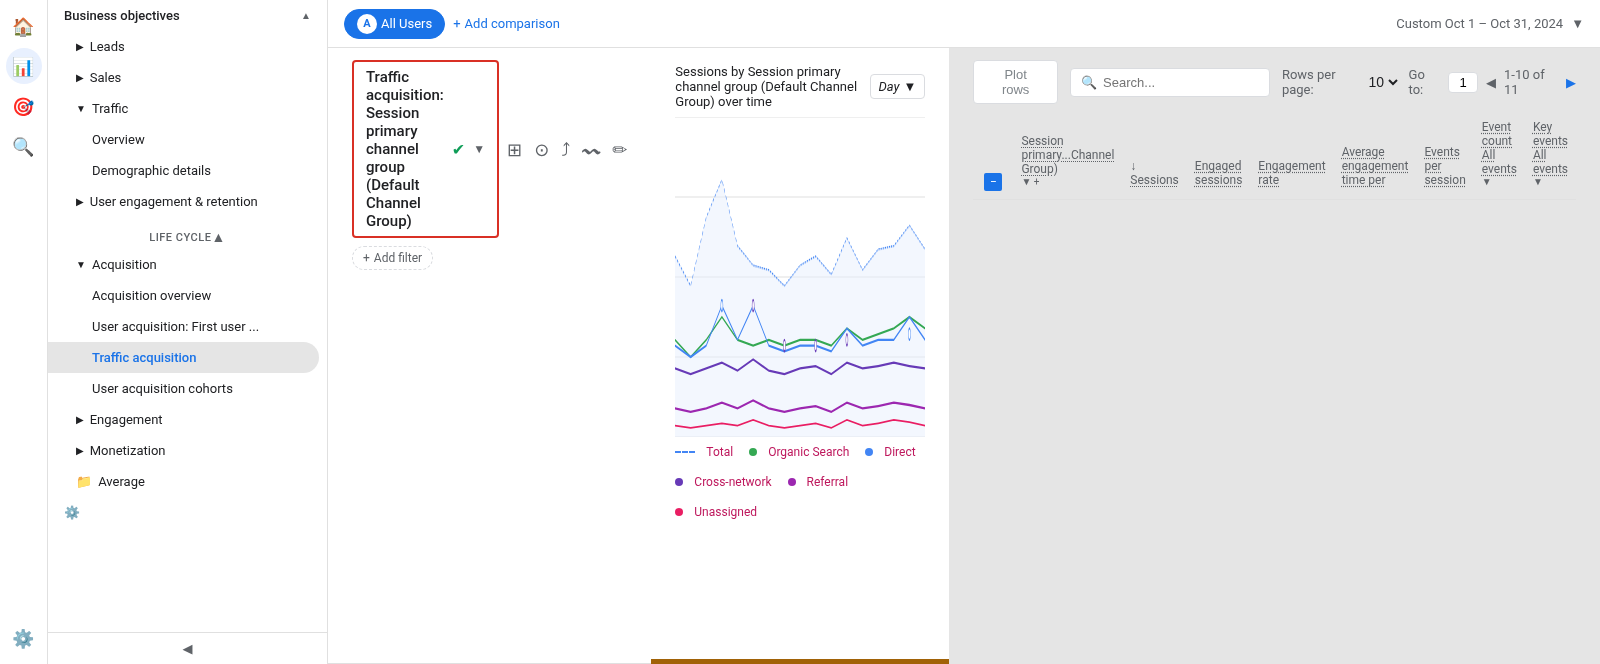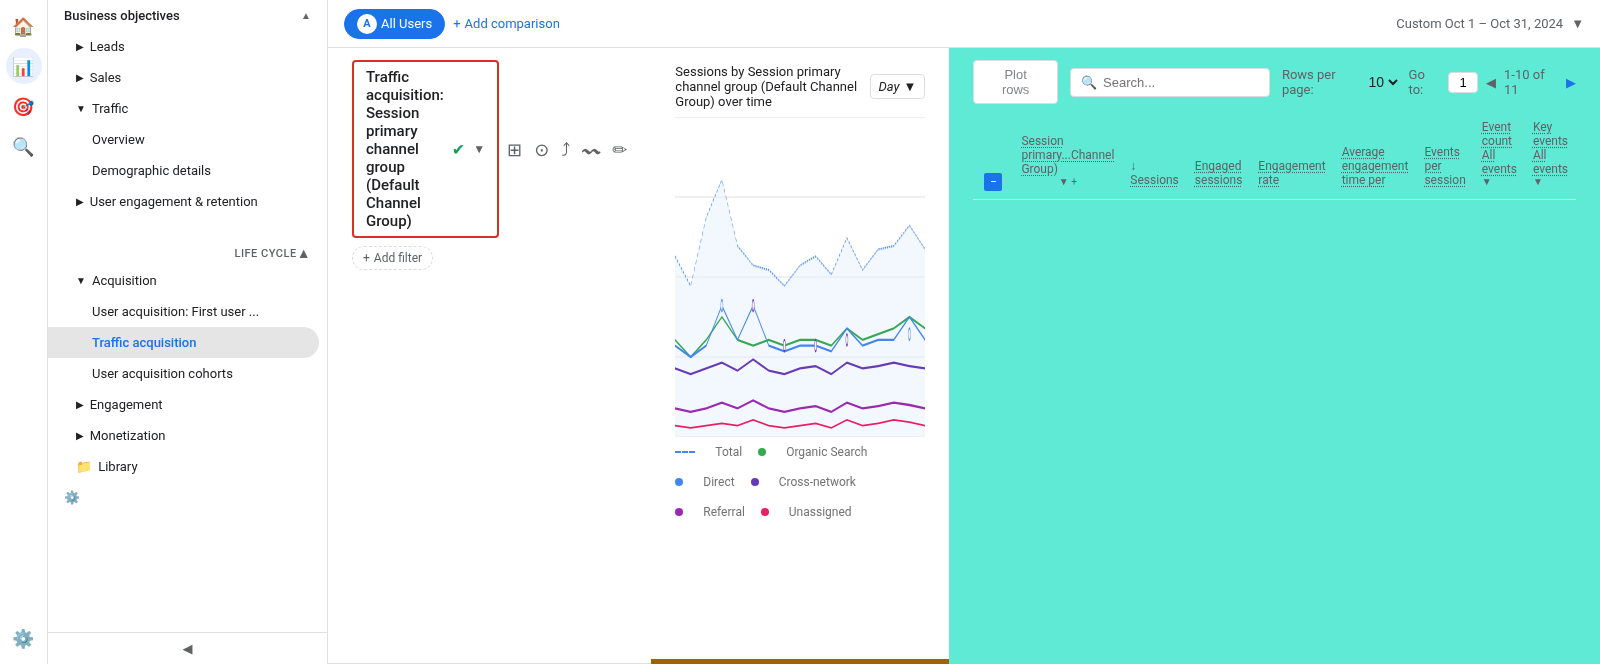--- a/index.html
+++ b/index.html
@@ -5,21 +5,21 @@
     * { box-sizing: border-box; margin: 0; padding: 0; }
     body { font-family: 'Google Sans', Roboto, Arial, sans-serif; font-size: 13px; color: #202124; background: #f8f9fa; display: flex; height: 664px; overflow: hidden; }
 
     
     .sidebar { width: 280px; min-width: 280px; background: #fff; border-right: 1px solid #e0e0e0; display: flex; flex-direction: column; height: 100%; overflow-y: auto; }
     .sidebar-section-header { display: flex; align-items: center; justify-content: space-between; padding: 8px 16px; font-size: 13px; font-weight: 500; color: #202124; cursor: pointer; gap: 12px; }
     .sidebar-section-header .chevron { font-size: 10px; color: #5f6368; }
     .sidebar-item { display: flex; align-items: center; padding: 8px 16px 8px 28px; font-size: 13px; color: #202124; cursor: pointer; border-radius: 0 20px 20px 0; margin-right: 8px; }
     .sidebar-item.active { background: #e5e5e5; color: #1a73e8; font-weight: 500; }
     .sidebar-item.sub { padding-left: 44px; }
-    .sidebar-category { padding: 4px 16px 4px 16px; font-size: 11px; color: #5f6368; font-weight: 500; text-transform: uppercase; letter-spacing: 0.5px; margin-top: 24px; display: flex; justify-content: flex-end; align-items: center; }
+    .sidebar-category { padding: 4px 16px 4px 16px; font-size: 11px; color: #5f6368; font-weight: 500; text-transform: uppercase; letter-spacing: 0.5px; margin-top: 8px; display: flex; justify-content: center; align-items: center; }
     .left-panel { display: flex; }
     .icon-rail { width: 48px; min-width: 48px; background: #fff; border-right: 1px solid #e0e0e0; display: flex; flex-direction: column; align-items: center; padding: 8px 0; gap: 4px; }
     .icon-rail-btn { width: 36px; height: 36px; border-radius: 50%; display: flex; align-items: center; justify-content: center; cursor: pointer; font-size: 18px; color: #5f6368; }
     .icon-rail-btn.active { background: #e8f0fe; color: #1a73e8; }
     .icon-rail-bottom { margin-top: auto; }
 
     
     .main { flex: 1; display: flex; flex-direction: column; overflow: hidden; background: #f8f9fa; }
 
     
@@ -44,25 +44,25 @@
     .filter-row { display: flex; align-items: center; gap: 8px; padding-bottom: 8px; }
     .add-filter-btn { display: flex; align-items: center; gap: 4px; padding: 4px 10px; border: 1px dashed #dadce0; border-radius: 16px; font-size: 12px; color: #5f6368; cursor: pointer; }
 
     
     .chart-section { background: #fff; margin: 0; padding: 16px 24px; border-bottom: 5px solid #a16207; }
     .chart-header { display: flex; align-items: center; justify-content: space-between; margin-bottom: 8px; }
     .chart-title { font-size: 13px; color: #202124; }
     .chart-day-select { display: flex; align-items: center; gap: 4px; border: 1px solid #dadce0; border-radius: 4px; padding: 4px 8px; font-size: 13px; cursor: pointer; font-style: italic; }
     .chart-container { position: relative; height: 320px; width: 100%; }
     .chart-legend { display: flex; align-items: center; gap: 16px; margin-top: 8px; flex-wrap: wrap; }
-    .legend-item { display: flex; align-items: center; gap: 20px; font-size: 12px; color: #737373; }
+    .legend-item { display: flex; align-items: center; gap: 11px; font-size: 12px; color: #be185d; }
     .legend-dot { width: 8px; height: 8px; border-radius: 50%; }
 
     
-    .table-section { background: #5eead4; padding: 12px 24px; flex: 1; }
+    .table-section { background: #e5e5e5; padding: 12px 24px; flex: 1; }
     .table-controls { display: flex; align-items: center; gap: 12px; margin-bottom: 12px; }
     .plot-rows-btn { padding: 6px 16px; border: 1px solid #dadce0; border-radius: 4px; font-size: 13px; color: #80868b; cursor: pointer; background: #fff; }
     .search-box { display: flex; align-items: center; gap: 6px; border: 1px solid #dadce0; border-radius: 4px; padding: 6px 10px; font-size: 13px; color: #5f6368; background: #fff; min-width: 200px; }
     .pagination { margin-left: auto; display: flex; align-items: center; gap: 8px; font-size: 13px; color: #5f6368; }
     .rows-per-page { display: flex; align-items: center; gap: 4px; }
     .rows-select { border: none; font-size: 14px; color: #202124; cursor: pointer; background: transparent; }
     .table-header { display: flex; align-items: flex-end; border-bottom: 1px solid #e0e0e0; padding-bottom: 8px; font-size: 12px; color: #5f6368; gap: 0; }
     .th { flex: 1; padding: 4px 8px; cursor: pointer; display: flex; flex-direction: column; }
     .th:first-child { flex: 2; }
     .th .underlined { text-decoration: underline dotted; text-underline-offset: 2px; }
@@ -118,39 +118,42 @@
     <div class="sidebar-category">
       <span>Life cycle</span>
       <span style="font-size:14px;cursor:pointer;">▲</span>
     </div>
 
     <div class="sidebar-item">
       <span style="margin-right:6px;font-size:10px;">▼</span>
       <span>Acquisition</span>
     </div>
     <div class="sidebar-item sub">
+      <span>Acquisition overview</span>
+    </div>
+    <div class="sidebar-item sub">
       <span>User acquisition: First user ...</span>
     </div>
     <div class="sidebar-item sub active">
       <span>Traffic acquisition</span>
     </div>
     <div class="sidebar-item sub">
       <span>User acquisition cohorts</span>
     </div>
     <div class="sidebar-item">
       <span style="margin-right:6px;font-size:10px;">▶</span>
       <span>Engagement</span>
     </div>
     <div class="sidebar-item">
       <span style="margin-right:6px;font-size:10px;">▶</span>
       <span>Monetization</span>
     </div>
     <div class="sidebar-item">
       <span style="margin-right:6px;">📁</span>
-      <span>Library</span>
+      <span>Average</span>
     </div>
 
     <div class="settings-row">
       <span>⚙️</span>
     </div>
     <div class="sidebar-collapse">
       <span>◀</span>
     </div>
   </div>
 </div>
@@ -327,21 +330,21 @@
           <span style="cursor:pointer;color:#1a73e8;">▶</span>
         </div>
       </div>
 
       <div class="table-header">
         <div class="col-checkbox">
           <div style="width:18px;height:18px;background:#1a73e8;border-radius:2px;display:flex;align-items:center;justify-content:center;">
             <span style="color:#fff;font-size:12px;">−</span>
           </div>
         </div>
-        <div class="th" style="flex:2;align-items:center;">
+        <div class="th" style="flex:2;">
           <span class="underlined">Session primary...Channel Group)</span>
           <span style="font-size:10px;">▼ +</span>
         </div>
         <div class="th">
           <span>↓</span>
           <span class="underlined">Sessions</span>
         </div>
         <div class="th">
           <span class="underlined">Engaged sessions</span>
         </div>

